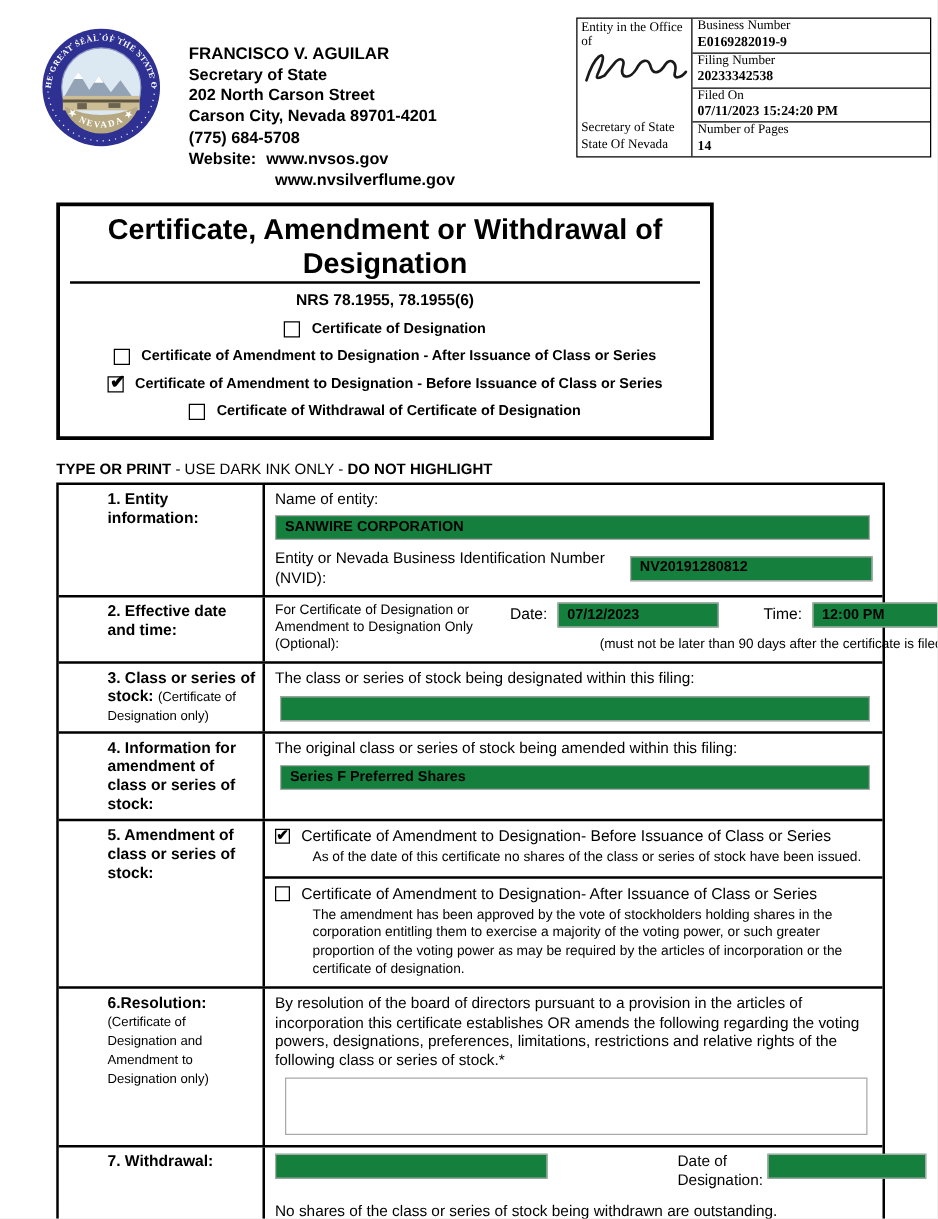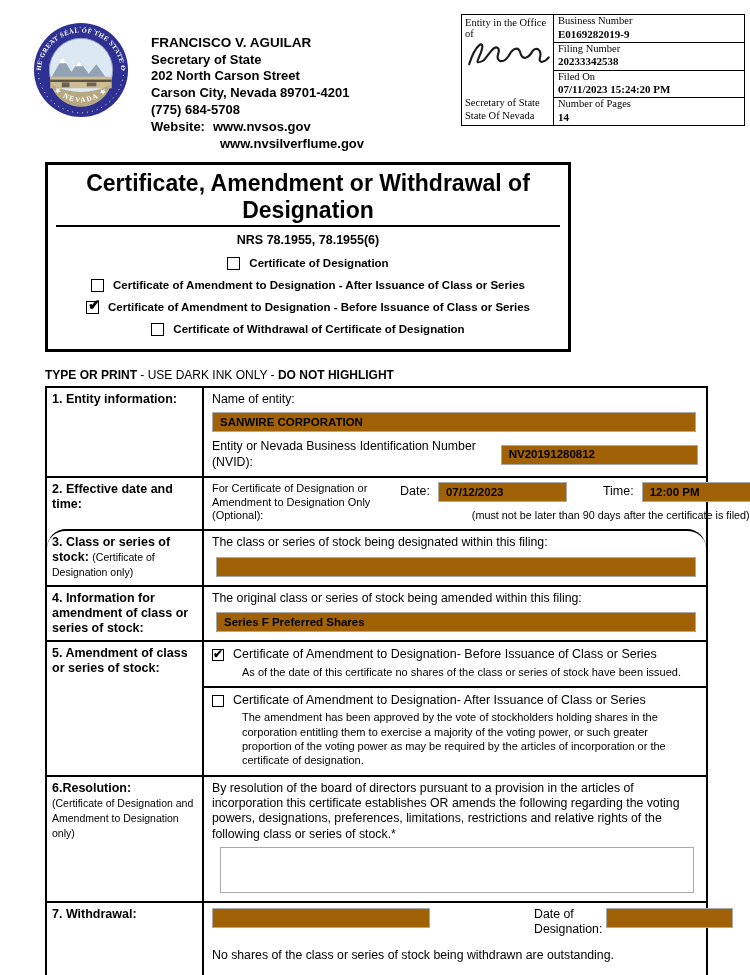--- a/index.html
+++ b/index.html
@@ -50,29 +50,29 @@
     position:relative; background:#fff; flex:0 0 auto; }
   .cb-in.checked::after { content:"\2714"; position:absolute; top:-3px; left:0px;
     font-size:12px; font-weight:bold; color:#000; }
   
   .instructions { margin:16px 0 4px 45px; font-size:12px; }
   .instructions b { font-weight:bold; }
   
   .ftable { margin-left:45px; width:663px; border:2px solid #000; border-bottom:3.5px solid #000; }
   .frow { display:flex; border-top:2px solid #000; }
   .frow:first-child { border-top:none; }
-  .lcol { width:157px; flex:0 0 auto; border-right:2px solid #000; padding:4px 5px;
-    font-weight:bold; font-size:12.5px; line-height:1.2; }
+  .lcol { width:131px; flex:0 0 auto; border-right:2px solid #000; padding:4px 5px;
+    font-weight:bold; font-size:12.5px; line-height:1.2;margin-left:34px; }
   .lcol .sub { font-weight:normal; font-size:10.5px; }
   .ccol { flex:1; padding:4px 8px 6px; font-size:12.3px; line-height:1.25; }
-  .inputbox { border:1px solid #a9a9a9; background:#a16207; min-height:20px;
+  .inputbox { border:1px solid #a9a9a9; background:#15803d; min-height:20px;
     font-weight:bold; font-size:11.5px; display:flex; align-items:center; padding:1px 7px; }
   .bigbox { border:1px solid #a9a9a9; background:#fff; }
   
-  .r1 { min-height:74px; } .r2 { min-height:44px; } .r3 { min-height:46px;border-radius:19px; }
+  .r1 { min-height:74px; } .r2 { min-height:44px; } .r3 { min-height:46px; }
   .r4 { min-height:50px; } .r5 { min-height:97px; } .r6 { min-height:93px; }
   .r7 { min-height:150px; }
   .r1-input { margin:5px 2px 7px 0; }
   .nvid-line { display:flex; align-items:center; margin-top:2px; }
   .nvid-input { width:218px; margin-left:12px; }
   .r2c { display:flex; }
   .r2-desc { width:188px; flex:0 0 auto; font-size:11px; line-height:1.25; }
   .r2-right { flex:1; }
   .dt-line { display:flex; align-items:center; }
   .dt-label { font-size:12.5px; margin-right:8px;text-align:right; }

